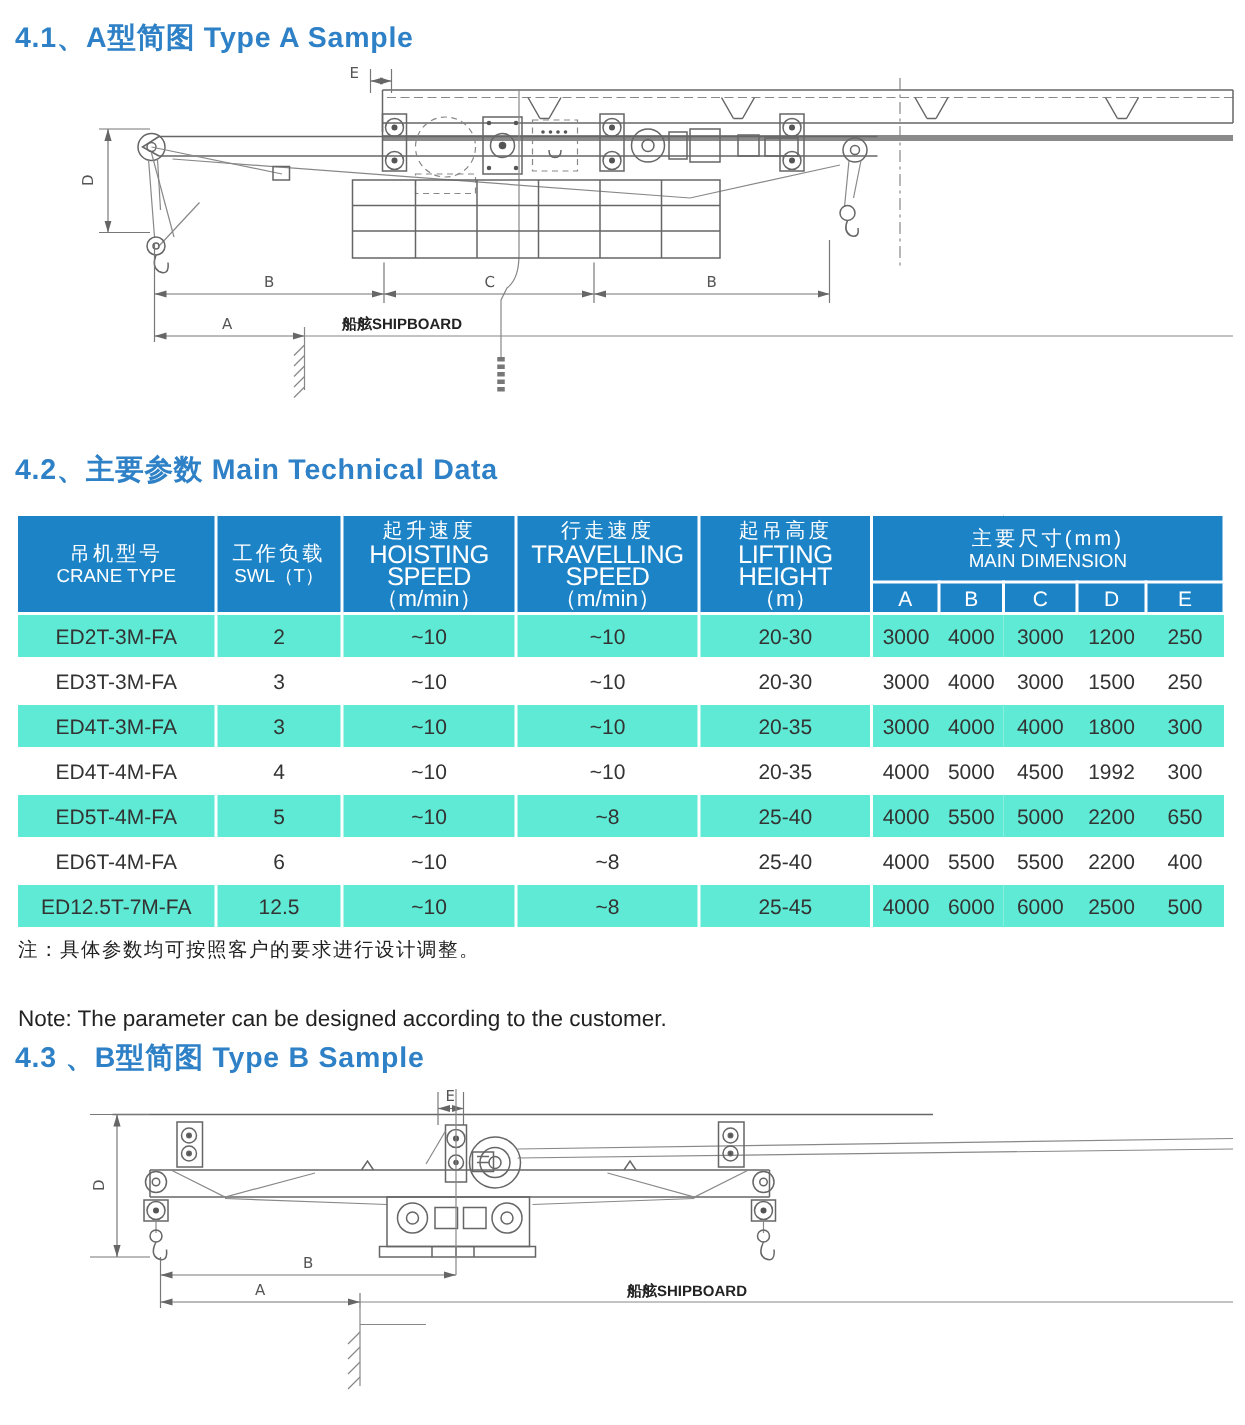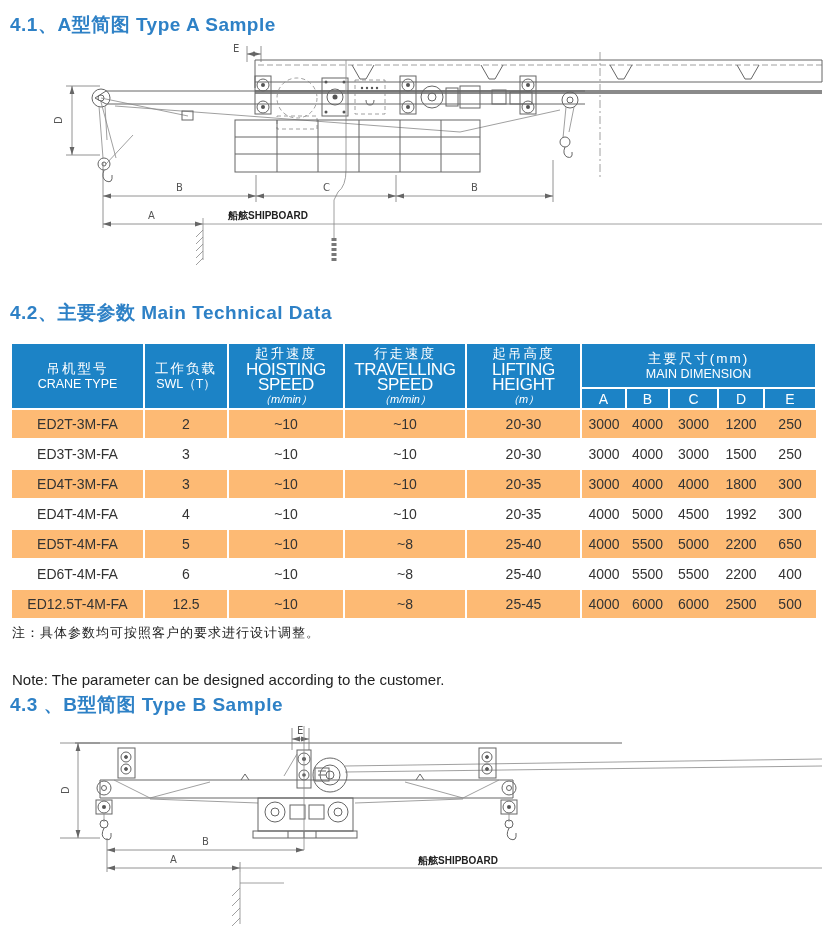--- a/index.html
+++ b/index.html
@@ -25,26 +25,26 @@
   
   #spec-table{
     position:absolute;top:342px;left:10px;width:806px;
     border-collapse:collapse;table-layout:fixed;
   }
   #spec-table th,#spec-table td{border:2px solid #fff;padding:0;text-align:center;vertical-align:middle;}
   #spec-table thead th{background:#1c83c6;color:#fff;font-weight:normal;}
   #spec-table thead tr.r1 th{height:43px;}
   #spec-table thead tr.r2 th{height:19px;font-size:14px;}
   #spec-table td{height:28px;font-size:14px;color:#333;background:#fff;}
-  #spec-table tr.tint td{background:#fdba74;margin-top:48px;}
+  #spec-table tr.tint td{background:#5eead4;margin-top:48px;}
   #spec-table td.dim{border-left:none;border-right:none;}
   .zh{display:block;font-size:13.5px;line-height:17px;letter-spacing:2px;}
   .en{display:block;font-size:12.5px;line-height:15px;}
   .en.cond{font-size:17px;letter-spacing:-.3px;}
-  .unit{display:block;font-size:11px;line-height:15px;font-style:italic;}
+  .unit{display:block;font-size:15px;line-height:15px;}
   
   .note{position:absolute;left:12px;color:#222;}
   #note-zh{top:624px;font-size:13px;letter-spacing:1px;}
   #note-en{top:671px;font-size:15px;text-align:center;}
 </style>
 </head>
 <body>
 
 <div class="heading" id="h41">4.1、A型简图  Type A Sample</div>
 
@@ -301,21 +301,21 @@
       <td>~10</td>
       <td>~8</td>
       <td>25-40</td>
       <td class="dim">4000</td>
       <td class="dim">5500</td>
       <td class="dim">5500</td>
       <td class="dim">2200</td>
       <td class="dim">400</td>
     </tr>
     <tr class="tint">
-      <td>ED12.5T-4M-FA</td>
+      <td>ED12.5T-7M-FA</td>
       <td>12.5</td>
       <td>~10</td>
       <td>~8</td>
       <td>25-45</td>
       <td class="dim">4000</td>
       <td class="dim">6000</td>
       <td class="dim">6000</td>
       <td class="dim">2500</td>
       <td class="dim">500</td>
     </tr>

